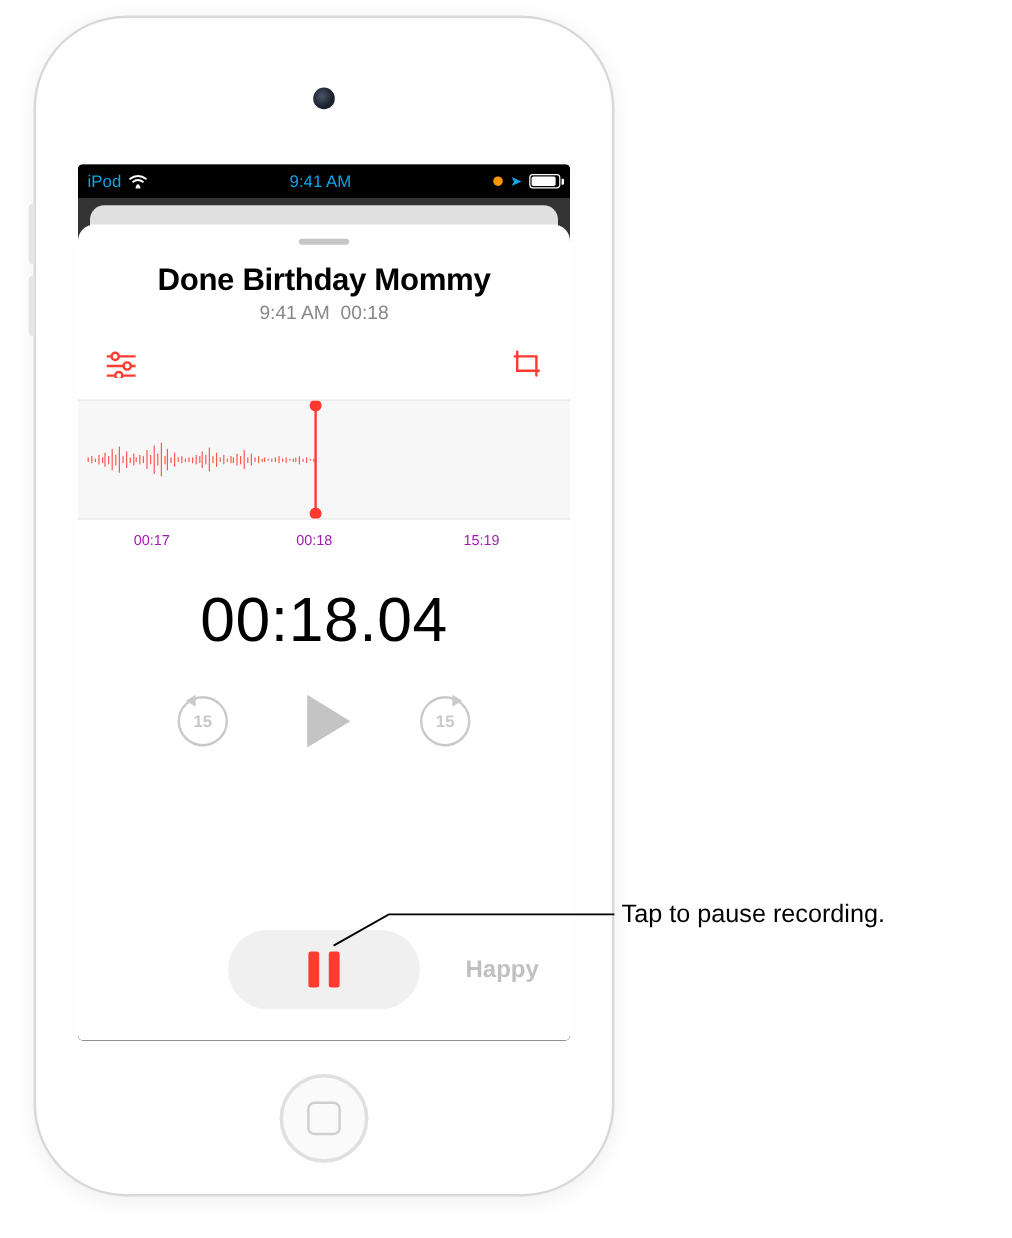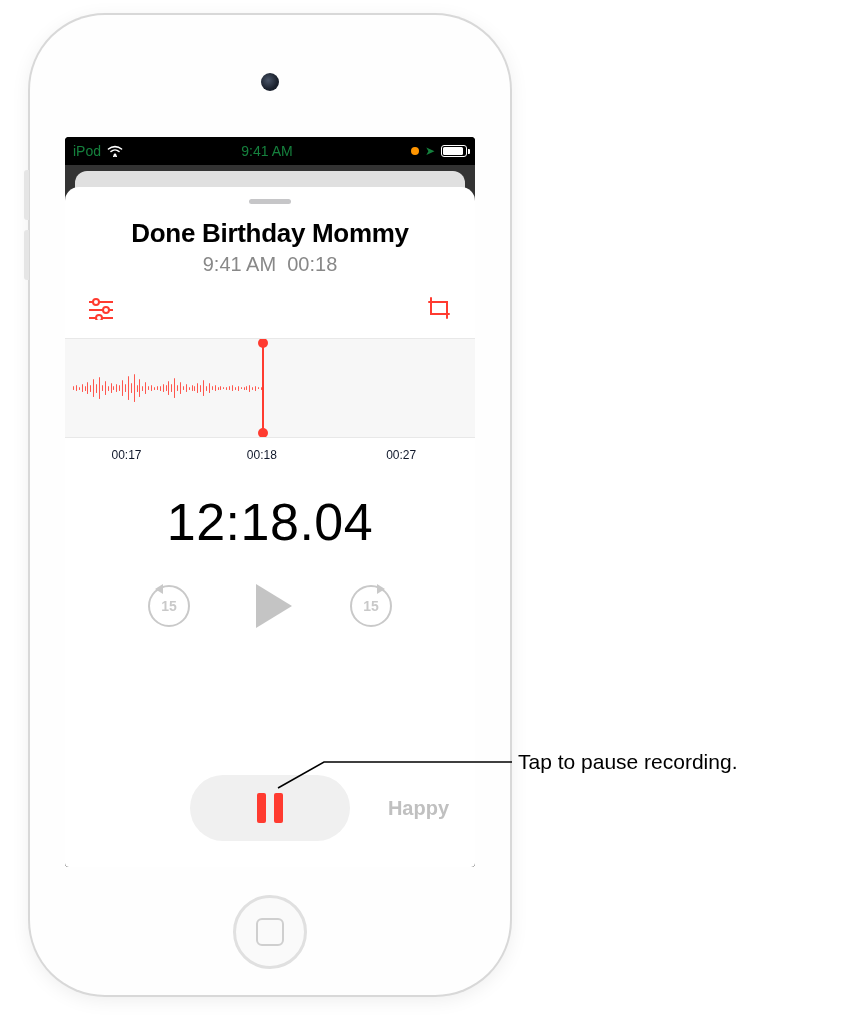--- a/index.html
+++ b/index.html
@@ -78,21 +78,21 @@
     top: 122px;
     width: 410px;
     height: 730px;
     background: #000;
     border-radius: 4px;
     overflow: hidden;
   }
   .status-bar {
     height: 28px;
     background: #000;
-    color: #15803d;
+    color: #0ea5e9;
     display: flex;
     align-items: center;
     justify-content: space-between;
     padding: 0 8px;
     font-size: 14px;
     font-weight: 500;
   }
   .status-left { display: flex; align-items: center; gap: 6px; }
   .status-right { display: flex; align-items: center; gap: 6px; }
   .wifi-icon { width: 16px; height: 12px; }
@@ -138,21 +138,21 @@
   }
   .rec-title {
     text-align: center;
     font-size: 26px;
     font-weight: 700;
     color: #000;
     letter-spacing: -0.3px;
   }
   .rec-subtitle {
     text-align: center;
-    font-size: 20px;
+    font-size: 16px;
     color: #888;
     margin-top: 4px;
   }
   .tool-row {
     display: flex;
     justify-content: space-between;
     align-items: center;
     padding: 20px 22px 14px;
   }
   .tool-btn { width: 28px; height: 24px; color: #ff3b30; stroke: currentColor; fill: none; stroke-width: 2; }
@@ -197,21 +197,21 @@
     left: 50%;
     transform: translateX(-50%);
     width: 10px;
     height: 10px;
     background: #ff3b30;
     border-radius: 50%;
   }
   .playhead::before { top: -5px; }
   .playhead::after { bottom: -5px; }
   .timeline-wrapper { position: relative; }
-  .tick-label { position: absolute; bottom: -24px; font-size: 12px; color: #0f172a; transform: translateX(-50%); }
+  .tick-label { position: absolute; bottom: -24px; font-size: 12px; color: #a21caf; transform: translateX(-50%); }
 
   .big-timer {
     text-align: center;
     font-size: 52px;
     font-weight: 400;
     color: #000;
     margin-top: 54px;
     letter-spacing: 0.5px;
     font-variant-numeric: tabular-nums;
   }
@@ -434,24 +434,24 @@
                 <div class="wave-bar" style="height: 7px;"></div>
                 <div class="wave-bar" style="height: 3px;"></div>
                 <div class="wave-bar" style="height: 5px;"></div>
                 <div class="wave-bar" style="height: 2px;"></div>
                 <div class="wave-bar" style="height: 3px;"></div>
               </div>
             <div class="playhead"></div>
           </div>
           <div class="tick-label" style="left:15%">00:17</div>
           <div class="tick-label" style="left:48%">00:18</div>
-          <div class="tick-label" style="left:82%">00:27</div>
+          <div class="tick-label" style="left:82%">15:19</div>
         </div>
 
-        <div class="big-timer">12:18.04</div>
+        <div class="big-timer">00:18.04</div>
 
         <div class="transport">
           <div class="skip-btn">
             <div class="skip-circle">
                 <span>15</span>
                 <div class="skip-arrow-back"></div>
               </div>
           </div>
           <div class="play-btn"></div>
           <div class="skip-btn">

